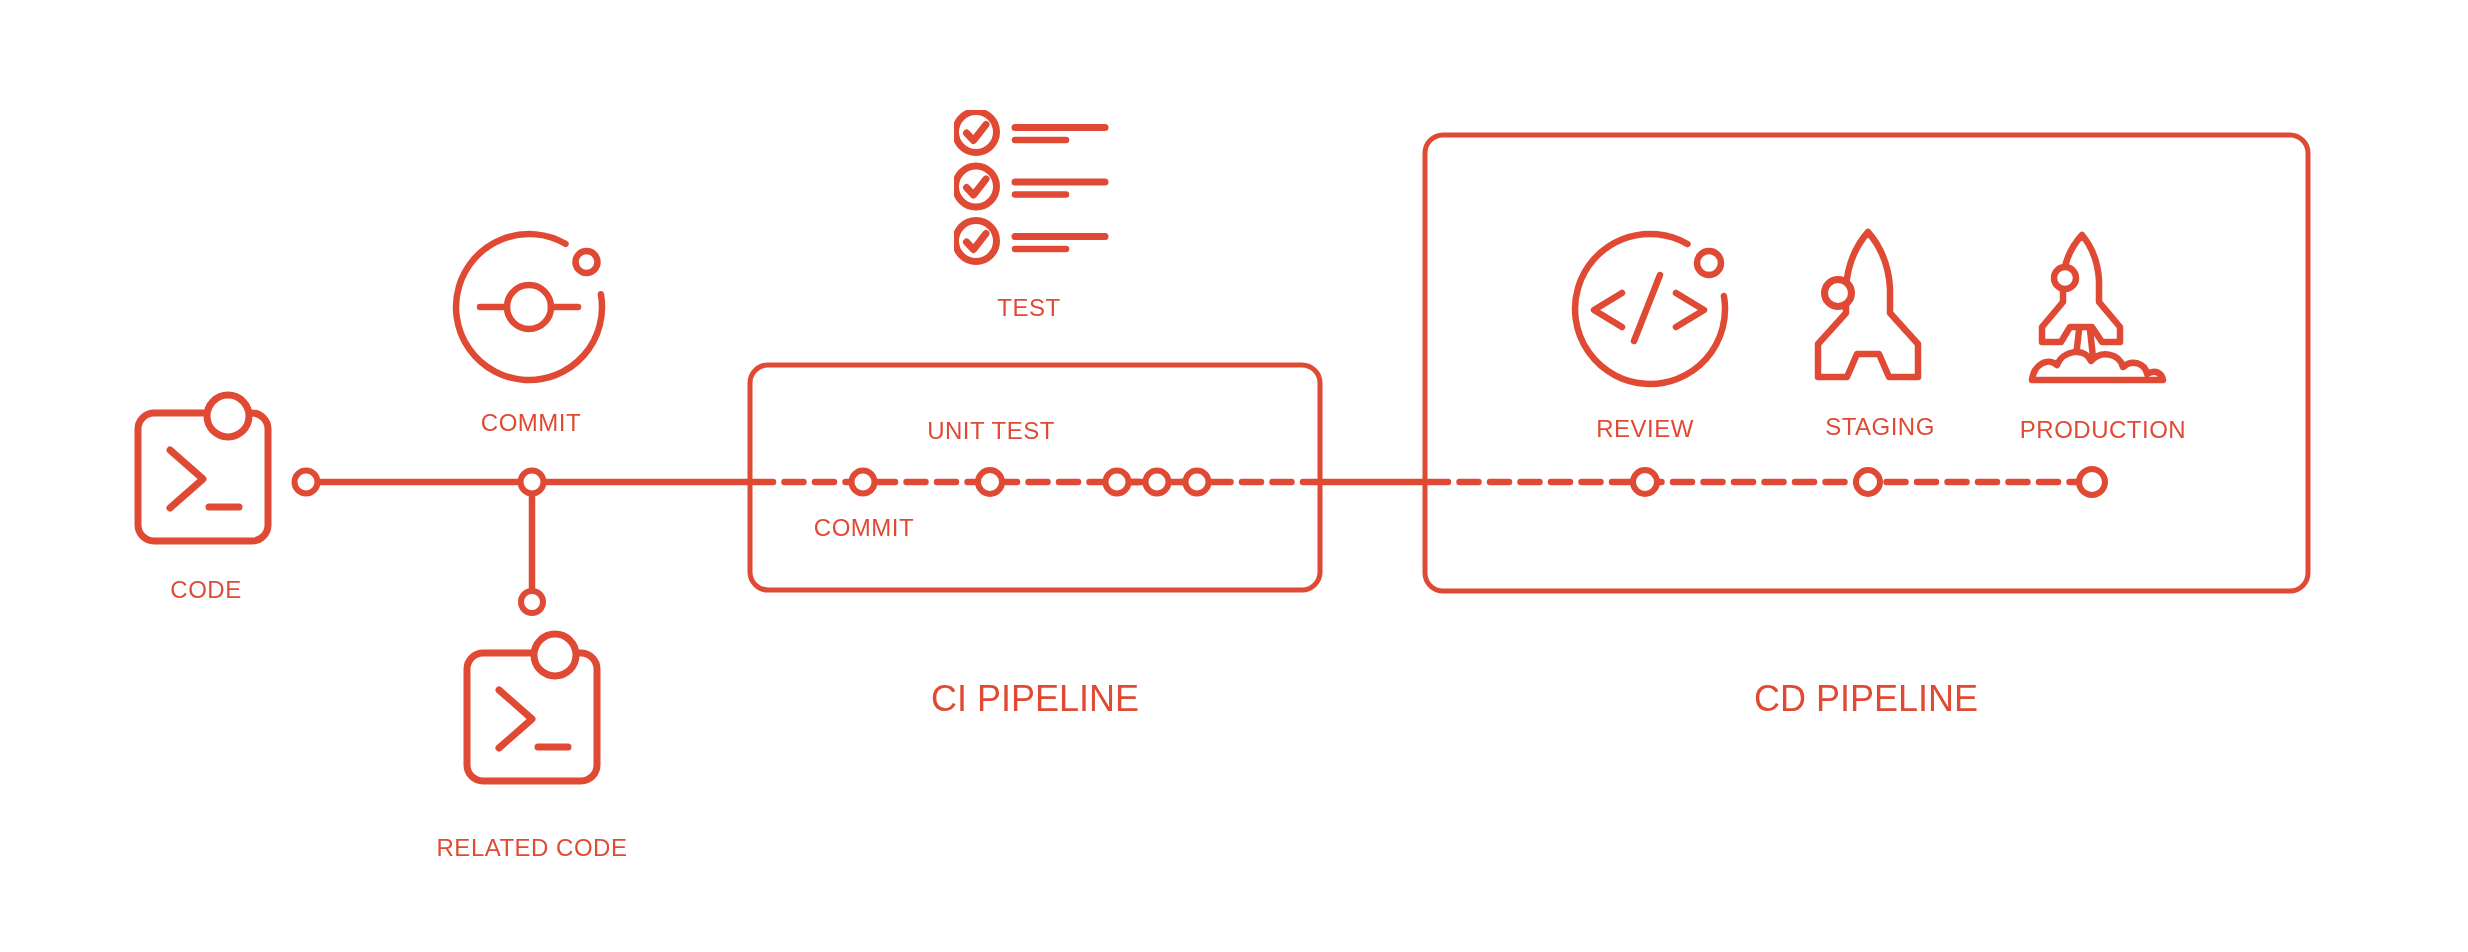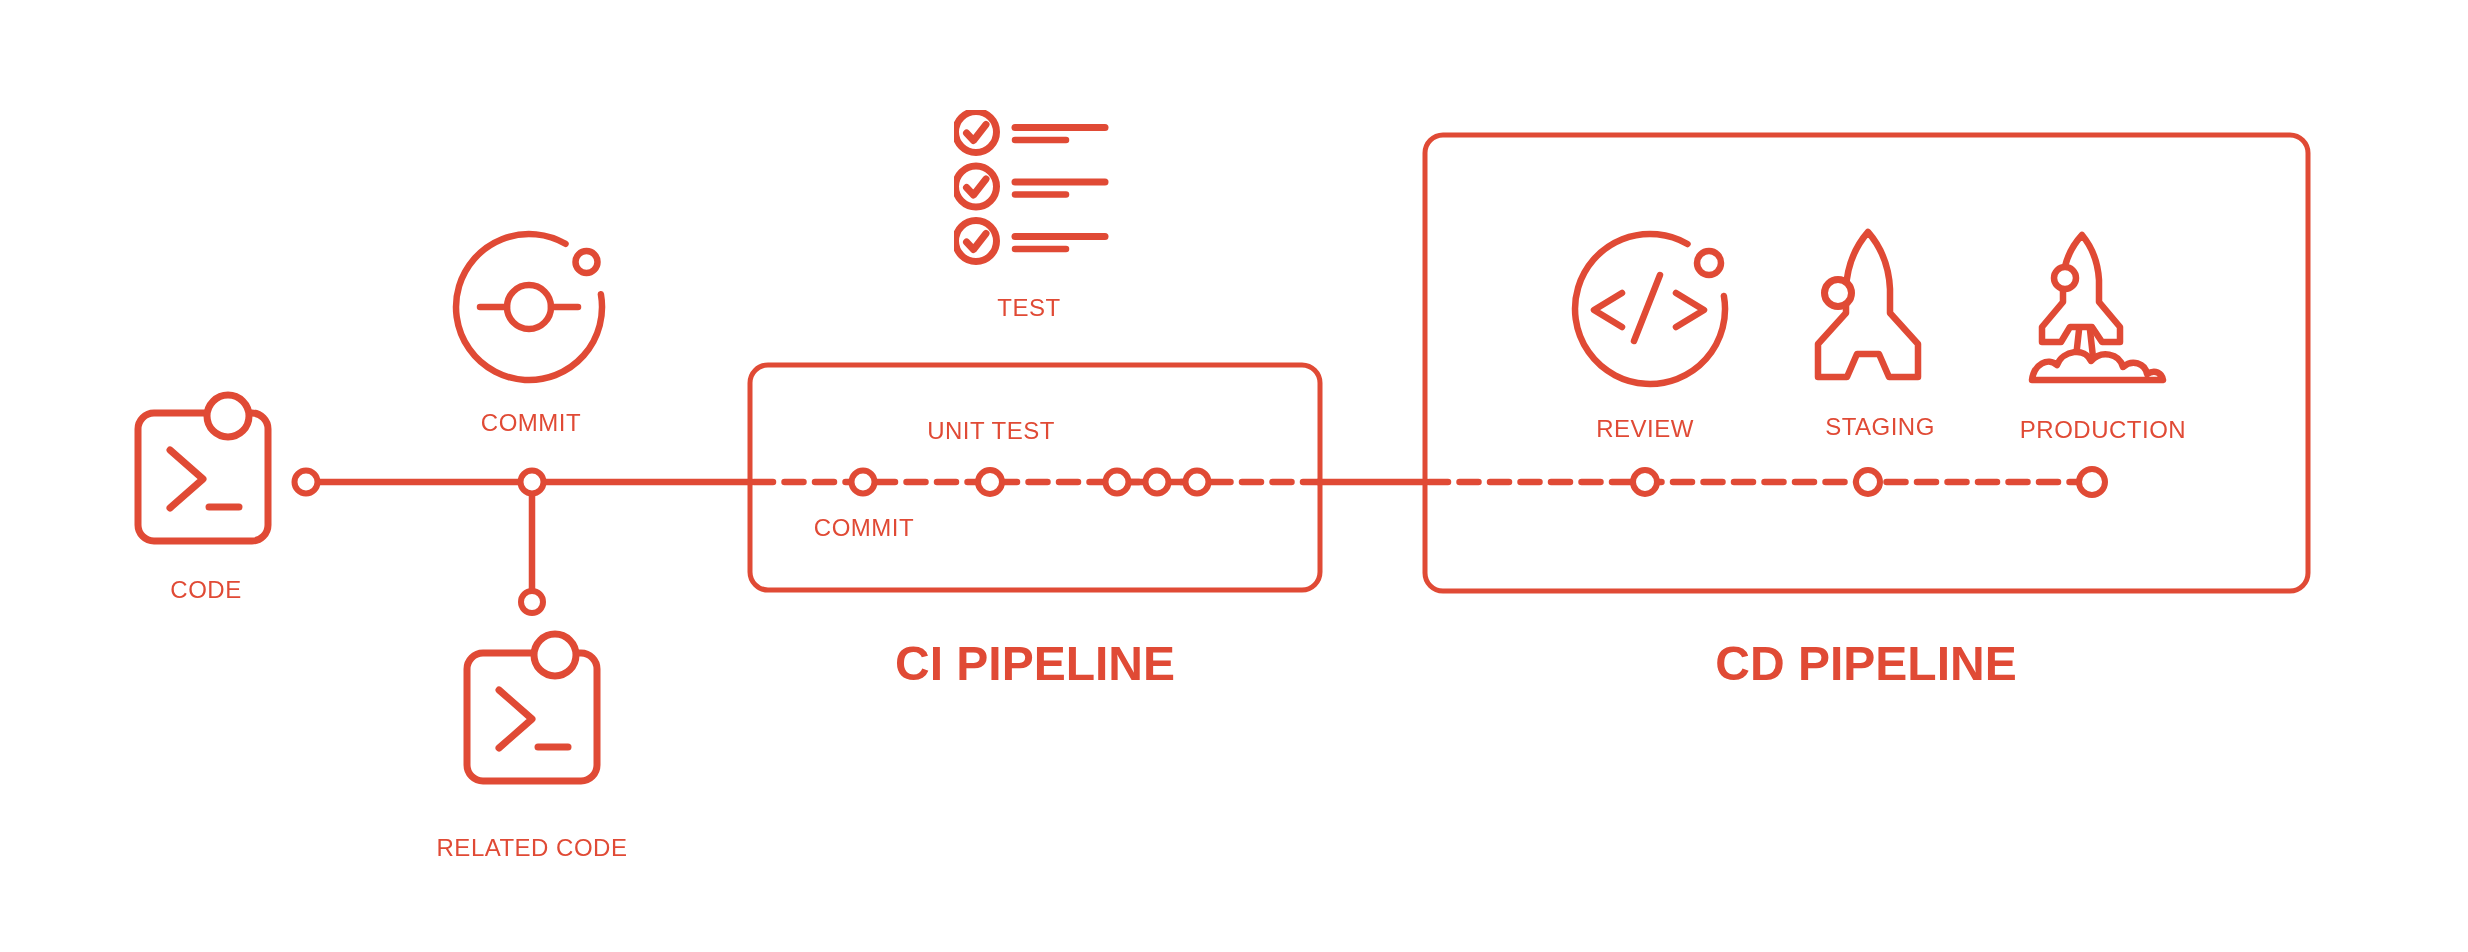--- a/index.html
+++ b/index.html
@@ -42,23 +42,24 @@
     color: #E04A35;
     font-size: 24px;
     letter-spacing: 0.5px;
     font-weight: 400;
   }
   .title {
     position: absolute;
     transform: translate(-50%, -50%);
     white-space: nowrap;
     color: #E04A35;
-    font-size: 48px;
+    font-size: 36px;
     letter-spacing: 0px;
-    font-weight: 700;
+    font-weight: 400;
+    margin-top: 36px;
   }
   
   #lbl-code        { left: 206px;  top: 590px; }
   #lbl-commit      { left: 531px;  top: 423px; }
   #lbl-related     { left: 532px;  top: 848px; }
   #lbl-test        { left: 1029px; top: 308px; }
   #lbl-unit-test   { left: 991px;  top: 431px; }
   #lbl-build       { left: 864px;  top: 528px; }
   #lbl-integration { left: 1158px; top: 528px; }
   #lbl-review      { left: 1645px; top: 429px; }

